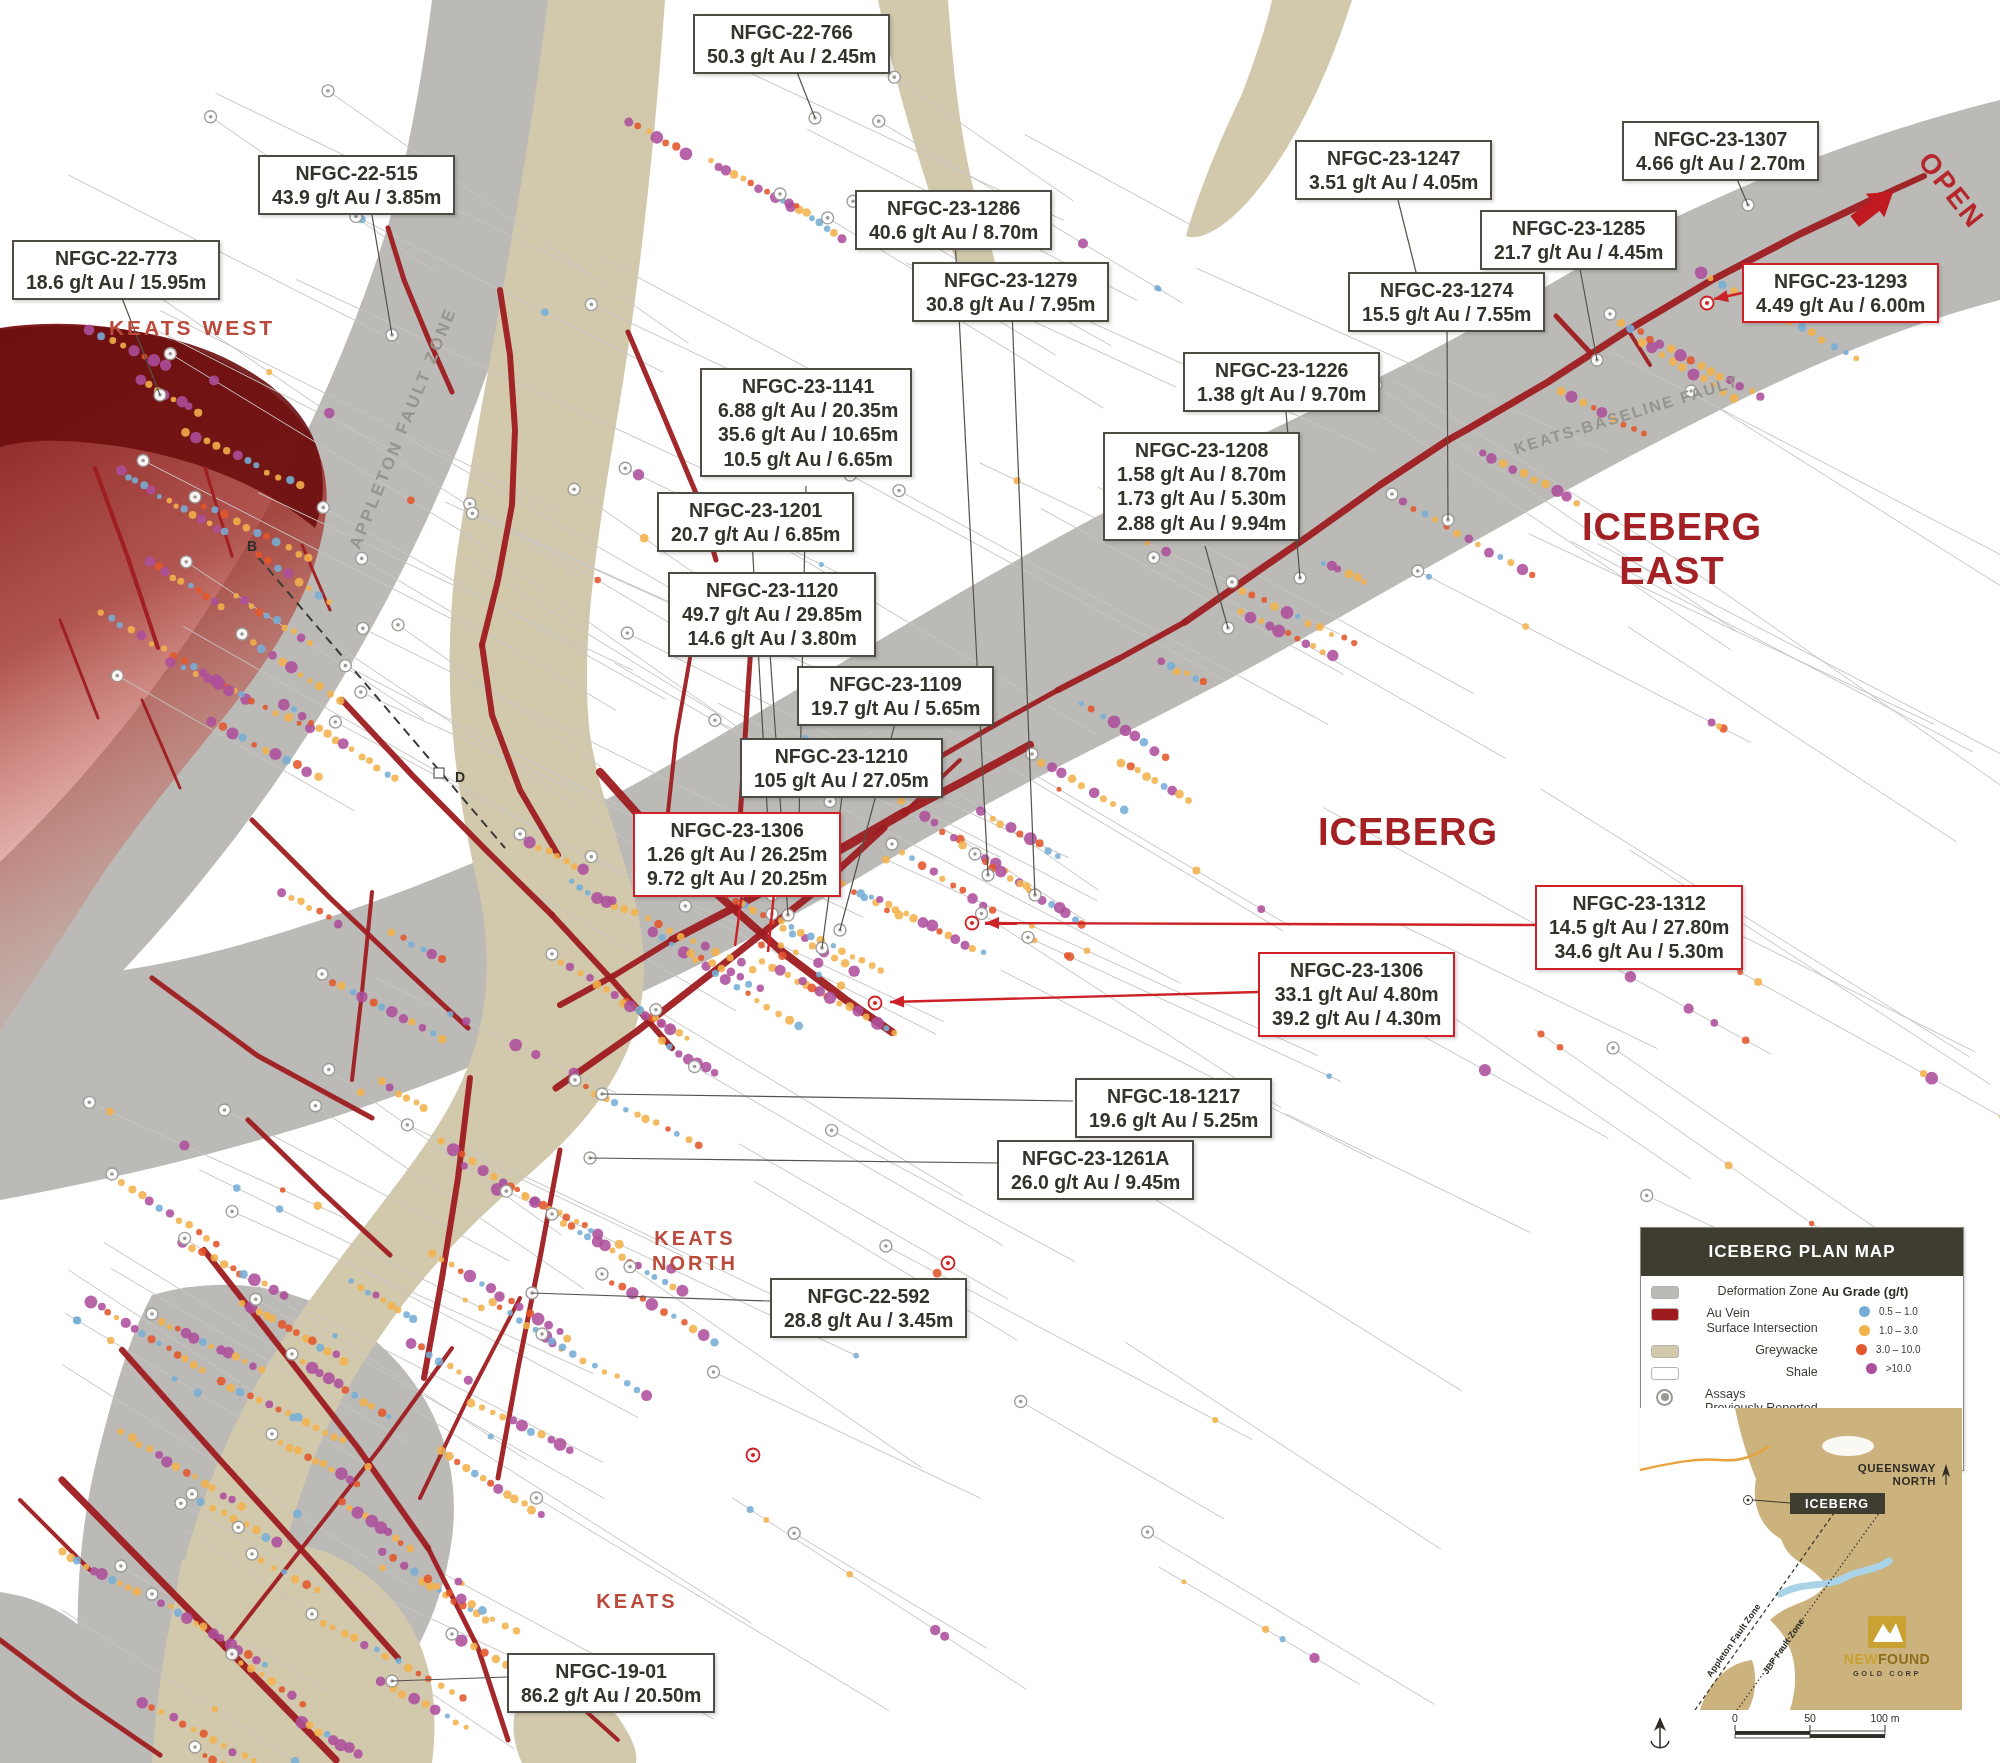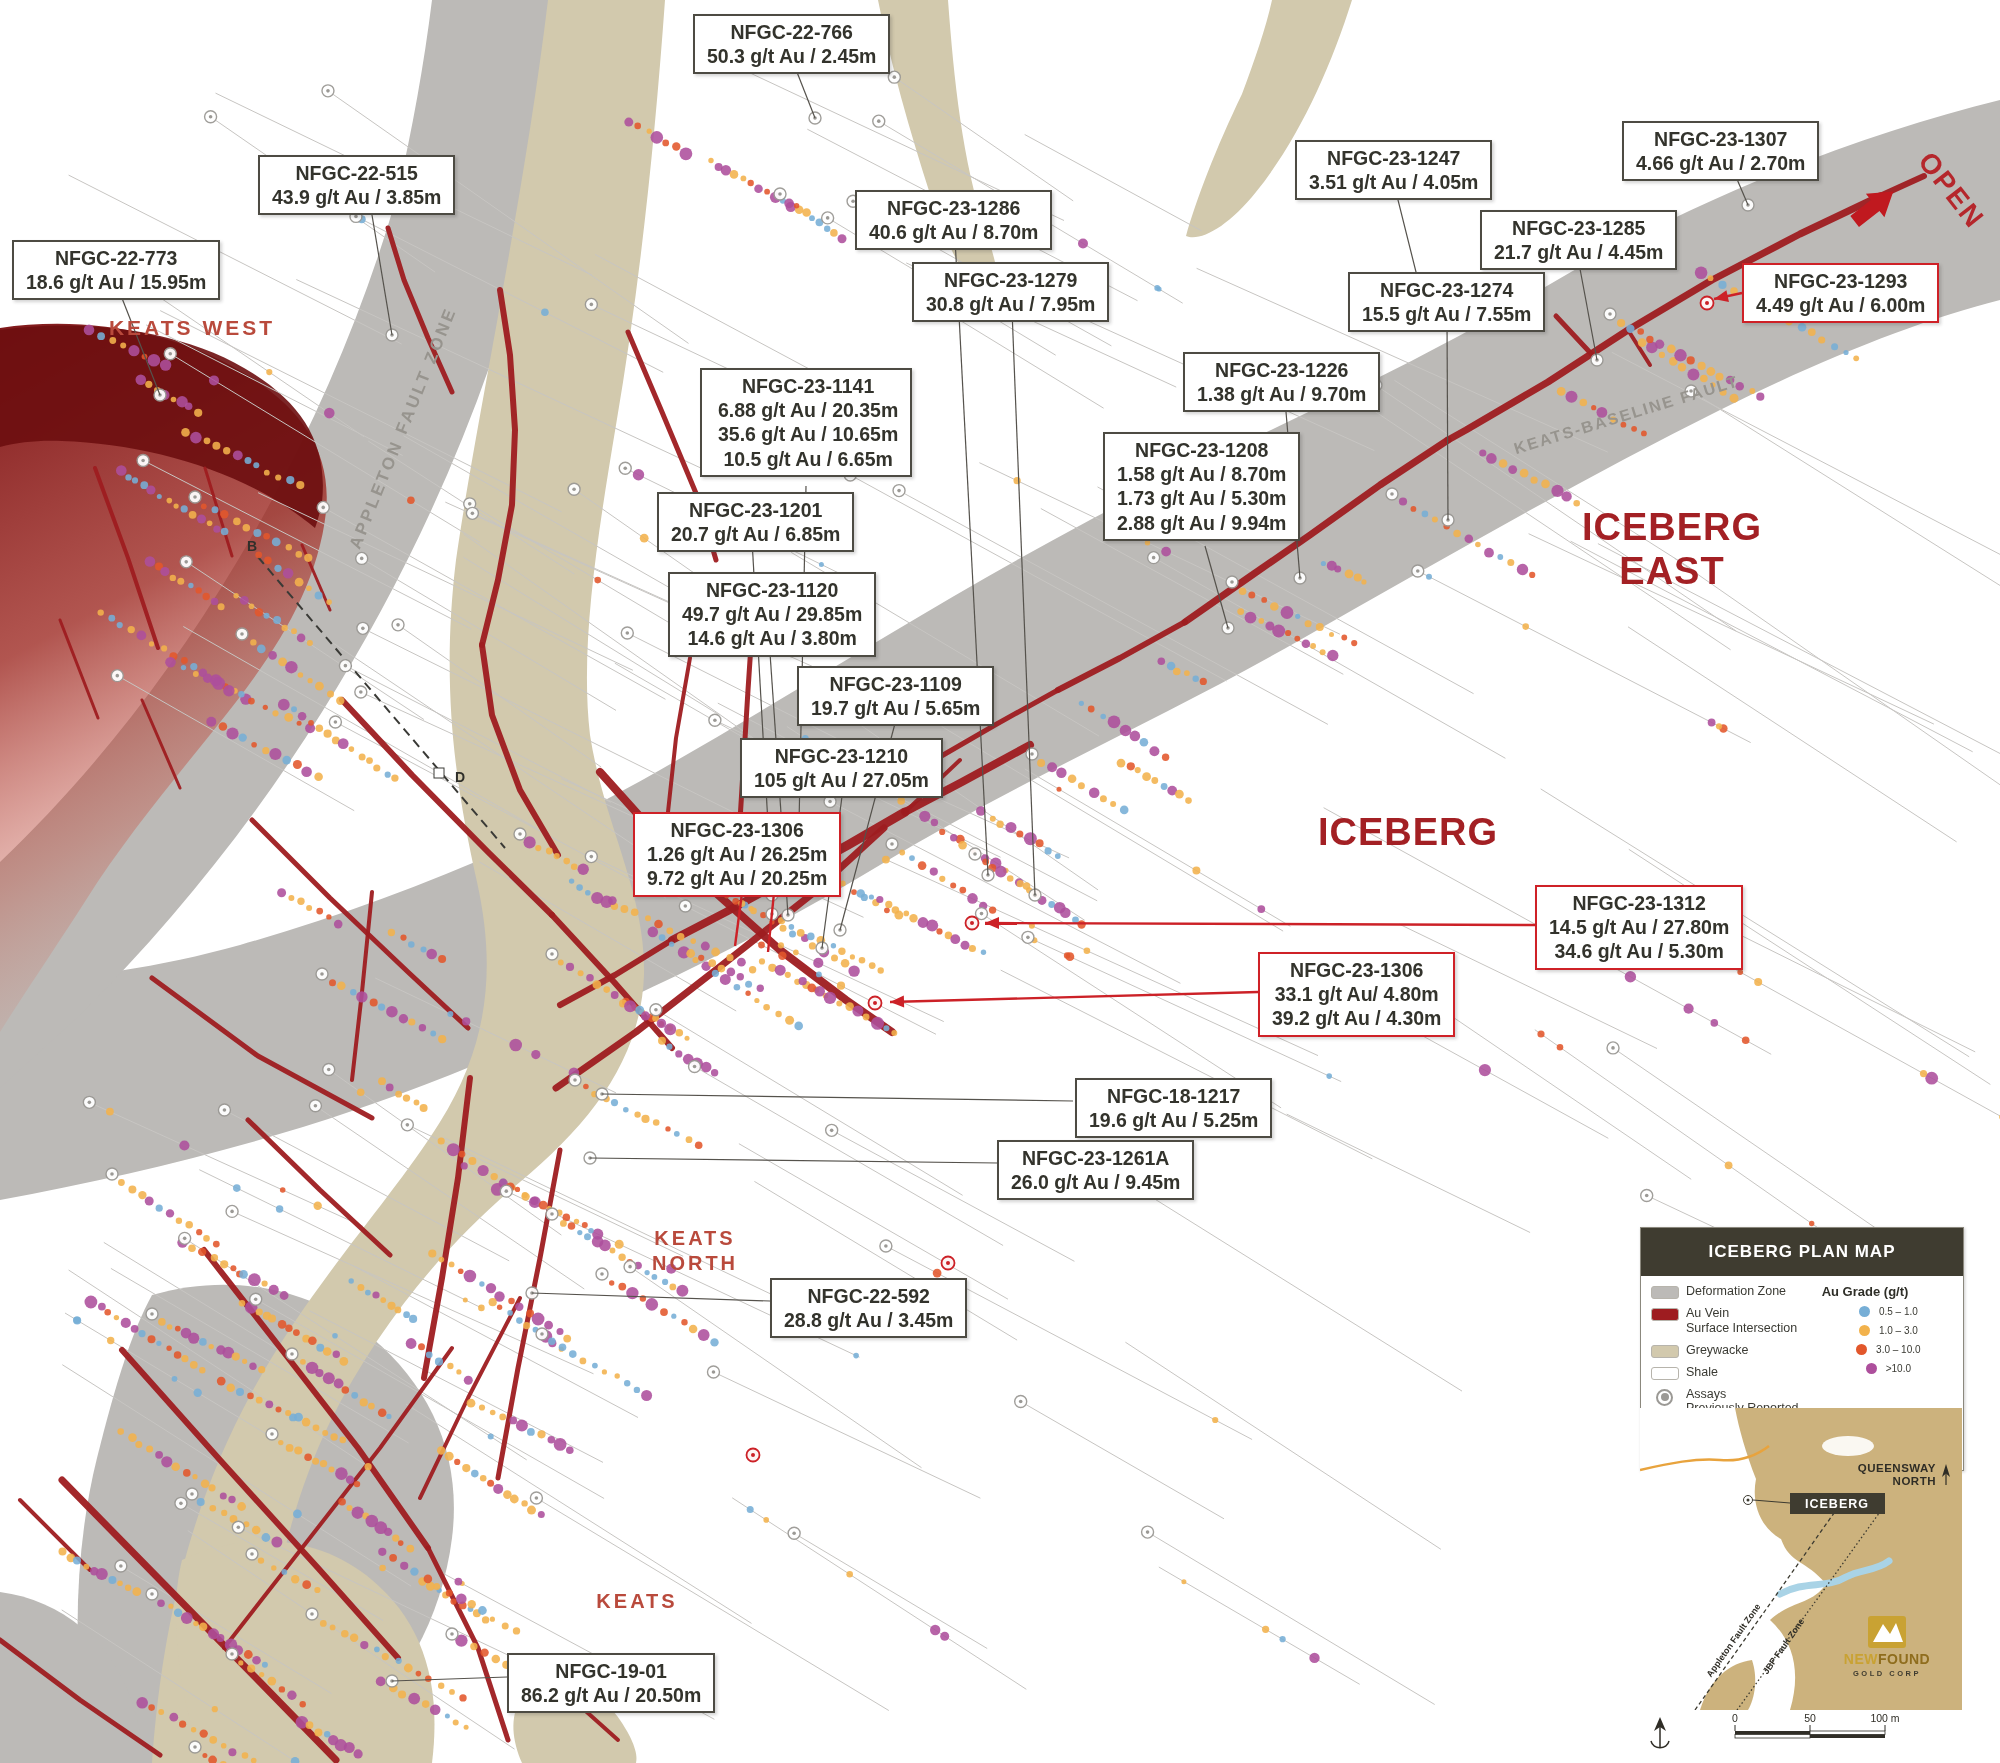--- a/index.html
+++ b/index.html
@@ -18,21 +18,21 @@
   .open-label{fill:#b5272c;font-weight:bold;font-size:28px;letter-spacing:2px;text-anchor:middle;}
   .section-label{fill:#2f2f2a;font-weight:bold;font-size:14px;text-anchor:middle;}
   
   #legend{position:absolute;left:1640px;top:1227px;width:322px;background:#fff;
           border:1.5px solid #8b887d;box-shadow:1px 1px 3px rgba(0,0,0,.2);}
   .legend-header{background:#3f3c30;color:#fff;font-weight:bold;font-size:17px;letter-spacing:1px;
                  text-align:center;padding:14px 0;}
   .legend-body{display:flex;padding:8px 8px 10px 10px;}
   .legend-left{flex:1.25;}
   .legend-right{flex:1;padding-left:4px;}
-  .lg-item{display:flex;align-items:flex-start;margin-bottom:7px;font-size:12.5px;color:#3a3a33;}
+  .lg-item{display:flex;align-items:flex-start;margin-bottom:7px;font-size:12.5px;color:#3a3a33;justify-content:space-between;}
   .sw{flex:0 0 auto;width:26px;height:11px;border:1px solid #b7b4ac;border-radius:3px;margin:2px 7px 0 0;}
   .sw.circ{width:13px;height:13px;border:2.5px solid;border-radius:50%;background:#fff;position:relative;margin-left:5px;margin-right:13px;}
   .sw.circ::after{content:'';position:absolute;inset:2.5px;border-radius:50%;background:currentColor;}
   .lg-label{white-space:pre-line;line-height:1.18;}
   .grade-title{font-weight:bold;font-size:13px;color:#2f2f28;margin-bottom:7px;}
   .grade-row{display:flex;align-items:center;margin-bottom:8px;font-size:10px;color:#3a3a33;justify-content:center;}
   .grade-dot{width:11px;height:11px;border-radius:50%;margin-right:9px;flex:0 0 auto;}
   
   #inset{position:absolute;left:1640px;top:1408px;width:322px;height:302px;background:#fff;}
   #scalebar{position:absolute;left:1640px;top:1712px;width:322px;height:48px;}

